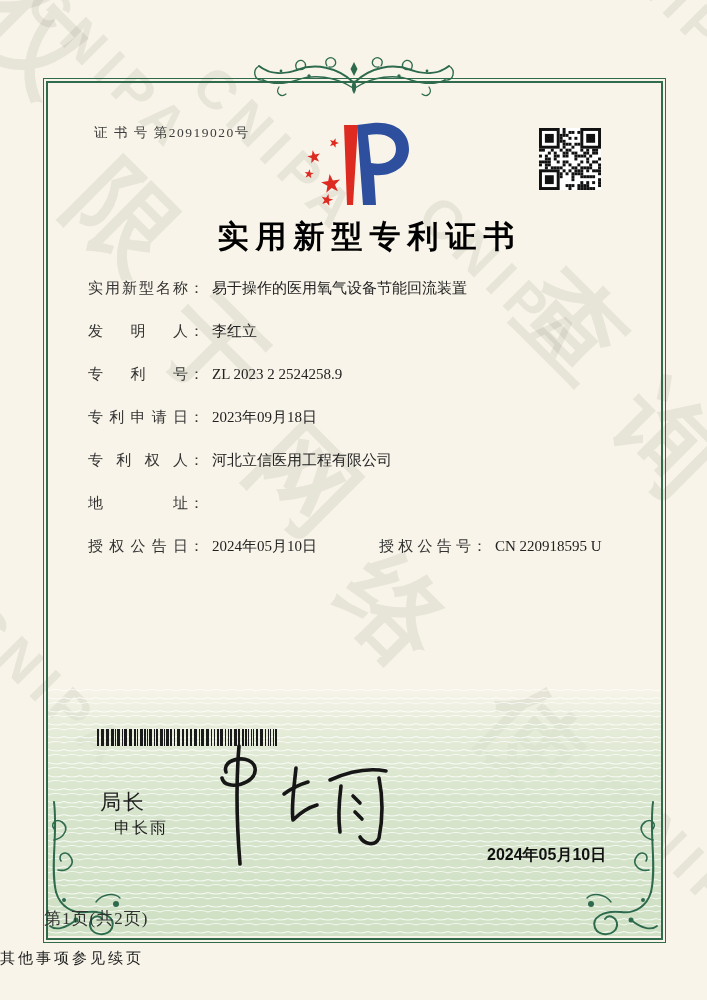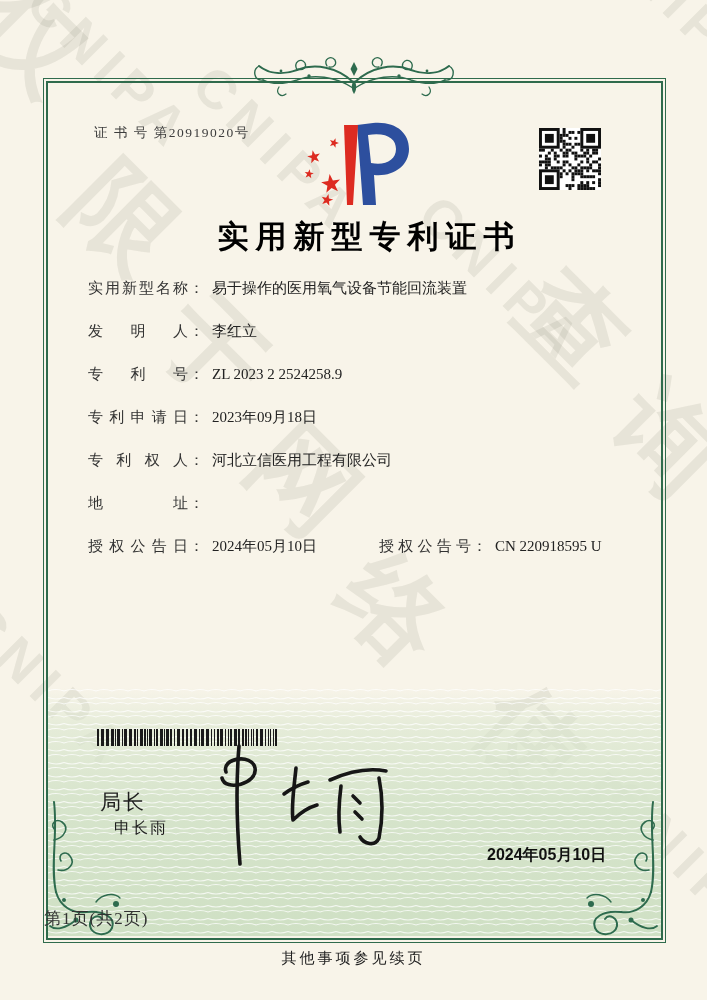--- a/index.html
+++ b/index.html
@@ -49,21 +49,21 @@
   .barcode{position:absolute;left:97px;top:729px;z-index:4;}
   .signer-title{position:absolute;left:100px;top:788px;font-size:21px;z-index:4;
                 font-family:"Liberation Sans",sans-serif;color:#1d1d1d;letter-spacing:2px;}
   .signer-name{position:absolute;left:100px;top:818px;font-size:16px;z-index:4;
                font-family:"Liberation Sans",sans-serif;color:#1d1d1d;letter-spacing:2px;margin-left:14px;}
   .sig{position:absolute;left:198px;top:740px;z-index:4;}
   .issue-date{position:absolute;left:487px;top:845px;font-size:16px;font-weight:600;z-index:4;
               font-family:"Liberation Sans",sans-serif;color:#111;}
   .page-info{position:absolute;left:0;top:907px;width:707px;z-index:4;
              font-size:17px;letter-spacing:1px;color:#333;padding-left:44px;}
-  .footer-note{position:absolute;left:0;top:949px;width:707px;text-align:center;z-index:4;
+  .footer-note{position:absolute;left:0;top:949px;width:707px;z-index:4;
                font-size:15px;letter-spacing:3px;color:#222;}
 </style>
 </head>
 <body>
 
 <div class="page">
 
   <div>
     <span class="wm wm-cjk" style="left:-18px;top:-28px">仅</span>
     <span class="wm wm-cjk" style="left:72px;top:150px">限</span>

